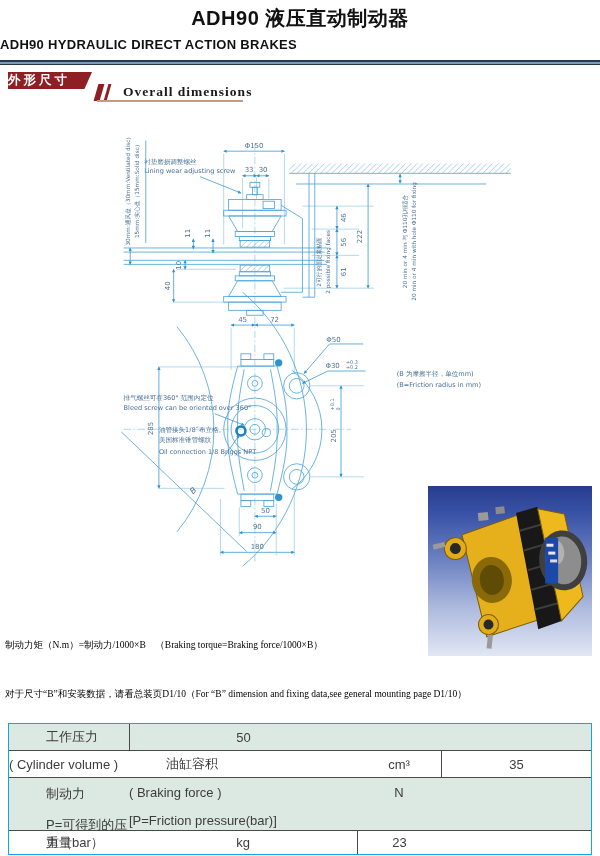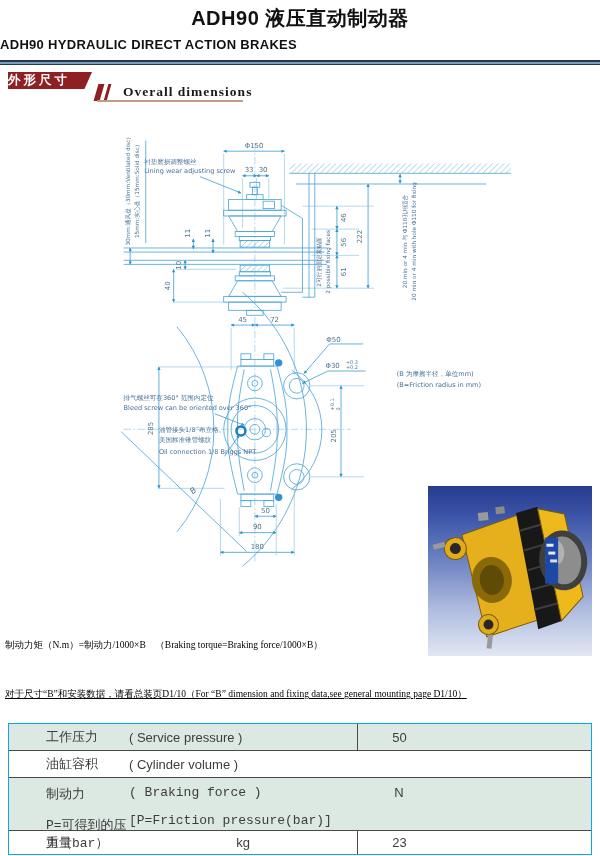--- a/index.html
+++ b/index.html
@@ -39,34 +39,34 @@
   .pin{fill:#2f93d0;stroke:none;}
   .oilport{stroke:#1b7ec2;stroke-width:3;fill:none;}
 
   
   .photo{left:428px;top:486px;width:164px;height:170px;
          background:linear-gradient(180deg,#273c8e 0%,#3c55a8 18%,#7186c4 46%,#aebbde 72%,#e2e7f4 100%);}
 
   
   .note{left:5px;width:592px;font-family:"Liberation Serif","DejaVu Serif",serif;
         font-size:9.5px;color:#000;white-space:nowrap;}
-  .n1{top:639px;} .n2{top:688px;text-decoration:underline;}
+  .n1{top:639px;} .n2{top:688px;}
 
   
   .spec{left:8px;top:723px;width:584px;border:1px solid #0ea5e9;box-sizing:border-box;
         font-size:13px;color:#3d3d3d;}
   .trow{display:grid;grid-template-columns:120px 228px 84px 1fr;box-sizing:border-box;}
   .trow + .trow{border-top:1px solid #4a4a4a;}
   .shaded{background:#dce8e2;}
   .tc{display:flex;align-items:center;box-sizing:border-box;}
   .tc-zh{padding-left:37px;}
   .tc-unit{justify-content:center;}
   .tc-val{justify-content:center;border-left:1px solid #4a4a4a;}
   .r-sm{height:26px;} .r-sm2{height:27px;} .r-lg{height:53px;} .r-end{height:24px;}
-  .two{flex-direction:column;align-items:flex-start;justify-content:flex-start;padding-top:7px;gap:13px;font-family:Liberation Mono, monospace;}
+  .two{flex-direction:column;align-items:flex-start;justify-content:flex-start;padding-top:7px;gap:13px;}
   .top-align{align-items:flex-start;padding-top:7px;}
 </style>
 </head>
 <body>
 
 <div class="abs title">ADH90 液压直动制动器</div>
 <div class="abs subtitle">ADH90 HYDRAULIC DIRECT ACTION BRAKES</div>
 <div class="abs topline"></div>
 
 <div class="abs ban-block">外形尺寸</div>
@@ -288,26 +288,27 @@
     </g>
   </svg>
 </div>
 
 <div class="abs note n1">制动力矩（N.m）=制动力/1000×B　（Braking torque=Braking force/1000×B）</div>
 <div class="abs note n2">对于尺寸“B”和安装数据，请看总装页D1/10（For “B” dimension and fixing data,see general mounting page D1/10）</div>
 
 <div class="abs spec">
   <div class="trow shaded r-sm">
     <div class="tc tc-zh">工作压力</div>
-    <div class="tc">( Service pressure )</div>
     <div class="tc tc-val">50</div>
   </div>
   <div class="trow r-sm2">
+    <div class="tc">( Cylinder volume )</div>
     <div class="tc tc-zh">油缸容积</div>
-    <div class="tc">( Cylinder volume )</div>
+    <div class="tc tc-unit">cm³</div>
+    <div class="tc tc-val">35</div>
   </div>
   <div class="trow shaded r-lg">
     <div class="tc tc-zh two">
       <div>制动力</div>
       <div>P=可得到的压力（bar）</div>
     </div>
     <div class="tc two">
       <div>( Braking force )</div>
       <div>[P=Friction pressure(bar)]</div>
     </div>

